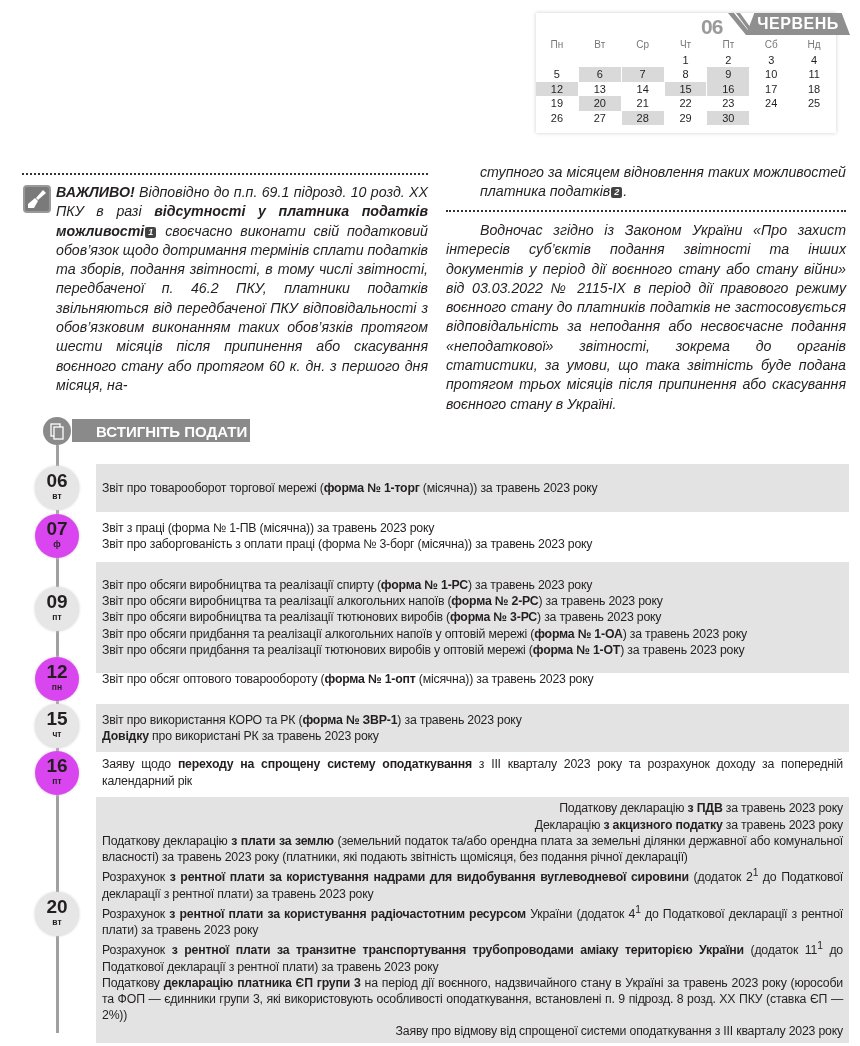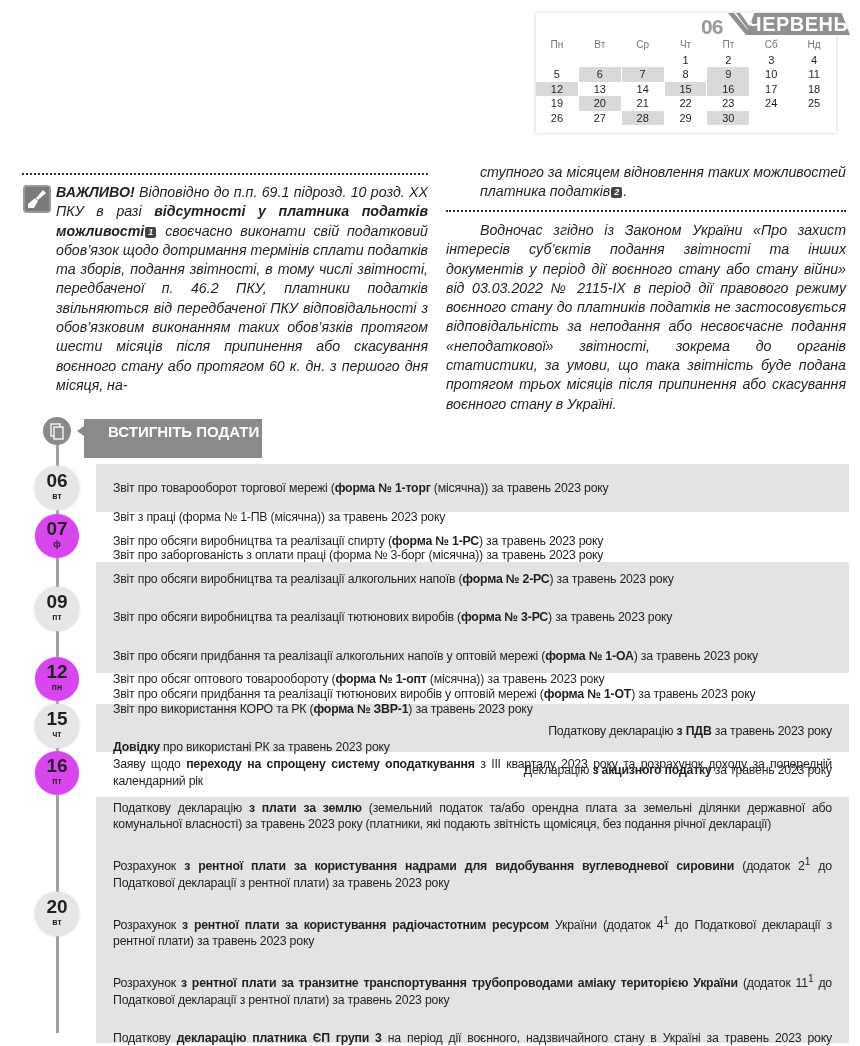--- a/index.html
+++ b/index.html
@@ -3,41 +3,41 @@
 <meta charset="utf-8">
 <style>
   html,body{margin:0;padding:0;background:#fff;}
   body{width:860px;height:1046px;position:relative;overflow:hidden;font-family:"Liberation Sans",sans-serif;color:#231f20;}
   b{font-weight:bold;}
   
   .cal{position:absolute;left:536px;top:13px;width:300px;height:120px;background:#fff;box-shadow:0 0 4px #cfcfcf;}
   .cal-head{position:absolute;left:0;top:0;width:300px;height:24px;}
   .cal-num{position:absolute;left:165px;top:2px;font-size:21px;font-weight:bold;color:#9a9a9a;letter-spacing:-1px;font-family:"Liberation Sans Narrow","Liberation Sans",sans-serif;}
   .cal-slash{position:absolute;left:190px;top:0;width:30px;height:22px;}
-  .cal-month{position:absolute;left:210px;top:0;width:104px;height:22px;background:#8f8f8f;clip-path:polygon(8% 0,92% 0,100% 100%,0 100%);color:#fff;font-weight:bold;font-size:20px;line-height:22px;text-align:center;letter-spacing:0.5px;}
+  .cal-month{position:absolute;left:210px;top:0;width:104px;height:22px;background:#8f8f8f;clip-path:polygon(8% 0,92% 0,100% 100%,0 100%);color:#fff;font-weight:bold;font-size:16px;line-height:22px;text-align:center;letter-spacing:0.5px;}
   .cal-grid{position:absolute;left:0;top:25px;width:300px;}
   .cal-row{display:flex;height:14.5px;}
   .cal-cell{flex:1;text-align:center;font-size:11px;line-height:14.5px;margin-right:1px;}
   .cal-cell.dow{color:#777;font-size:10px;}
   .cal-cell.hl{background:#d9d9d9;}
   
   .dots{position:absolute;height:0;border-top:2px dotted #333;}
   .col{position:absolute;font-size:14.2px;line-height:19.3px;text-align:justify;}
   .col p{margin:0;font-style:italic;}
   .imp-icon{position:absolute;left:23px;top:185px;width:28px;height:28px;background:#7a7a7a;border:2px solid #999;border-radius:4px;box-sizing:border-box;}
   .badge{display:inline-block;background:#444;color:#fff;font-size:9px;line-height:11px;width:11px;height:11px;text-align:center;border-radius:2px;font-weight:bold;vertical-align:1px;margin:0 1px;}
   
   .sec-circle{position:absolute;left:43px;top:417px;width:28px;height:28px;border-radius:50%;background:#8a8a8a;}
   .sec-arrow{position:absolute;left:77px;top:426px;width:0;height:0;border-top:5px solid transparent;border-bottom:5px solid transparent;border-right:7px solid #8a8a8a;}
-  .sec-label{position:absolute;left:84px;top:419px;width:178px;height:39px;background:#8a8a8a;color:#fff;font-weight:bold;font-size:15px;line-height:25px;padding-left:24px;box-sizing:border-box;}
+  .sec-label{position:absolute;left:72px;top:419px;width:178px;height:23px;background:#8a8a8a;color:#fff;font-weight:bold;font-size:15px;line-height:25px;padding-left:24px;box-sizing:border-box;}
   .timeline{position:absolute;left:56px;top:445px;width:3px;height:588px;background:#a0a0a0;}
   
   .row{position:absolute;left:96px;width:753px;box-sizing:border-box;padding:0 6px;font-size:12.3px;line-height:16.2px;display:flex;flex-direction:column;justify-content:center;font-family:"Liberation Sans Narrow","Liberation Sans",sans-serif;letter-spacing:-0.2px;}
   .row.gray{background:#e3e3e3;}
-  .row .line{margin:11px;text-align:justify;}
+  .row .line{margin:0;text-align:justify;}
   .day{position:absolute;left:35px;width:44px;height:44px;border-radius:50%;text-align:center;box-shadow:0 0 3px #cfcfcf;}
   .day.gray{background:#e6e6e6;}
   .day.white{background:#d946ef;}
   .day .dn{display:block;font-weight:bold;font-size:19px;line-height:20px;margin-top:5px;}
   .day .dw{display:block;font-weight:bold;font-size:8.5px;line-height:11px;}
 </style>
 </head>
 <body>
 
 <div class="cal">

